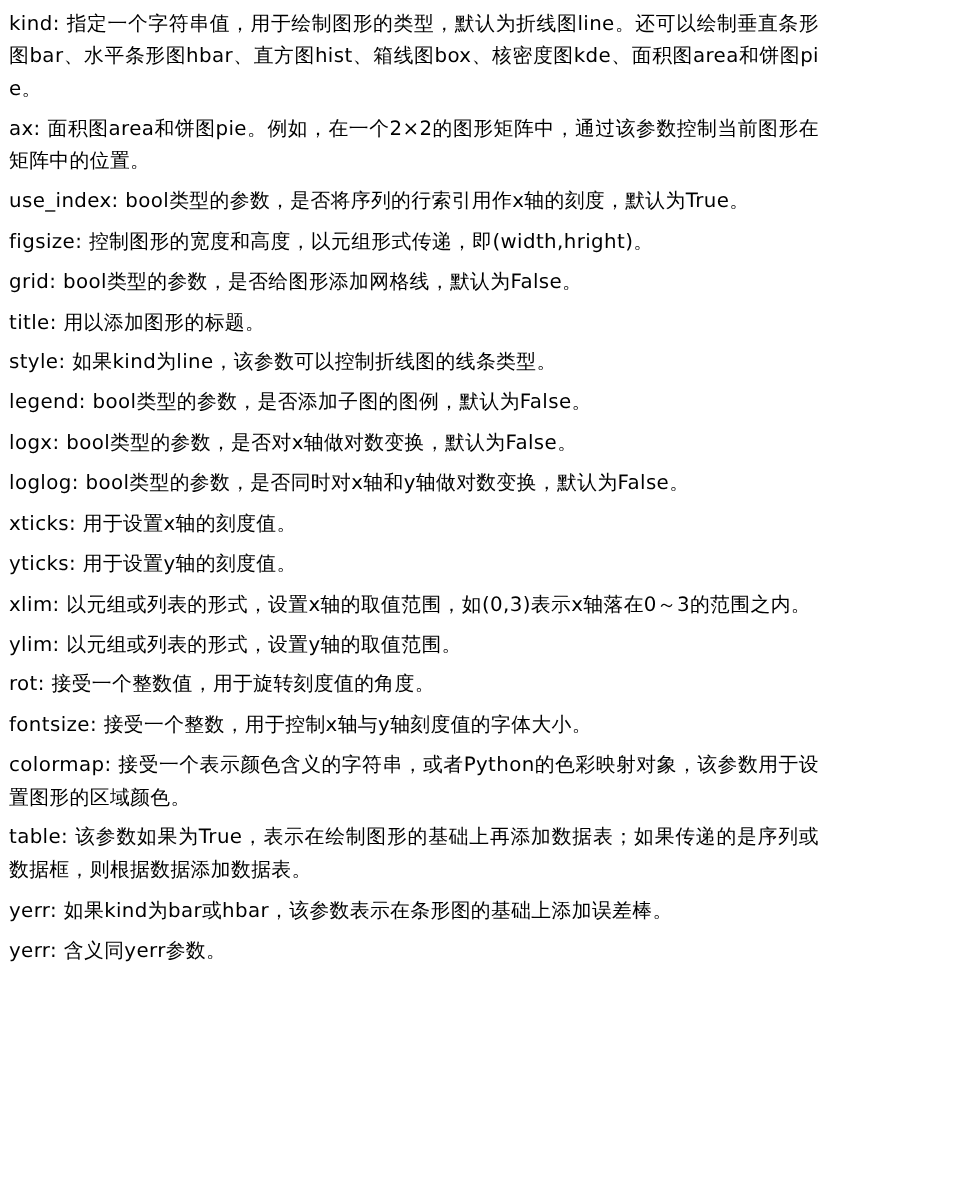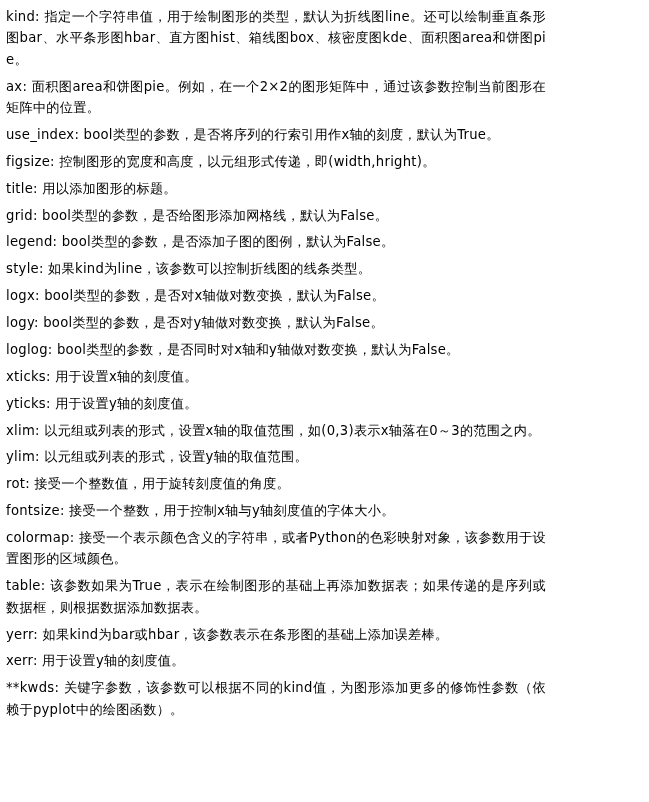--- a/index.html
+++ b/index.html
@@ -37,32 +37,30 @@
 </style>
 </head>
 <body>
 
 <div class="page">
   <ul class="param-list">
     <li class="param-item">kind: 指定一个字符串值，用于绘制图形的类型，默认为折线图line。还可以绘制垂直条形图bar、水平条形图hbar、直方图hist、箱线图box、核密度图kde、面积图area和饼图pie。</li>
     <li class="param-item">ax: 面积图area和饼图pie。例如，在一个2×2的图形矩阵中，通过该参数控制当前图形在矩阵中的位置。</li>
     <li class="param-item">use_index: bool类型的参数，是否将序列的行索引用作x轴的刻度，默认为True。</li>
     <li class="param-item">figsize: 控制图形的宽度和高度，以元组形式传递，即(width,hright)。</li>
+    <li class="param-item">grid: bool类型的参数，是否给图形添加网格线，默认为False。</li>
     <li class="param-item">title: 用以添加图形的标题。</li>
-    <li class="param-item">grid: bool类型的参数，是否给图形添加网格线，默认为False。</li>
+    <li class="param-item">style: 如果kind为line，该参数可以控制折线图的线条类型。</li>
     <li class="param-item">legend: bool类型的参数，是否添加子图的图例，默认为False。</li>
-    <li class="param-item">style: 如果kind为line，该参数可以控制折线图的线条类型。</li>
     <li class="param-item">logx: bool类型的参数，是否对x轴做对数变换，默认为False。</li>
-    <li class="param-item">logy: bool类型的参数，是否对y轴做对数变换，默认为False。</li>
     <li class="param-item">loglog: bool类型的参数，是否同时对x轴和y轴做对数变换，默认为False。</li>
     <li class="param-item">xticks: 用于设置x轴的刻度值。</li>
     <li class="param-item">yticks: 用于设置y轴的刻度值。</li>
     <li class="param-item">xlim: 以元组或列表的形式，设置x轴的取值范围，如(0,3)表示x轴落在0～3的范围之内。</li>
     <li class="param-item">ylim: 以元组或列表的形式，设置y轴的取值范围。</li>
     <li class="param-item">rot: 接受一个整数值，用于旋转刻度值的角度。</li>
     <li class="param-item">fontsize: 接受一个整数，用于控制x轴与y轴刻度值的字体大小。</li>
     <li class="param-item">colormap: 接受一个表示颜色含义的字符串，或者Python的色彩映射对象，该参数用于设置图形的区域颜色。</li>
     <li class="param-item">table: 该参数如果为True，表示在绘制图形的基础上再添加数据表；如果传递的是序列或数据框，则根据数据添加数据表。</li>
     <li class="param-item">yerr: 如果kind为bar或hbar，该参数表示在条形图的基础上添加误差棒。</li>
-    <li class="param-item">xerr: 用于设置y轴的刻度值。</li>
-    <li class="param-item">**kwds: 关键字参数，该参数可以根据不同的kind值，为图形添加更多的修饰性参数（依赖于pyplot中的绘图函数）。</li>
+    <li class="param-item">yerr: 含义同yerr参数。</li>
   </ul>
 </div>
 
 </body></html>

